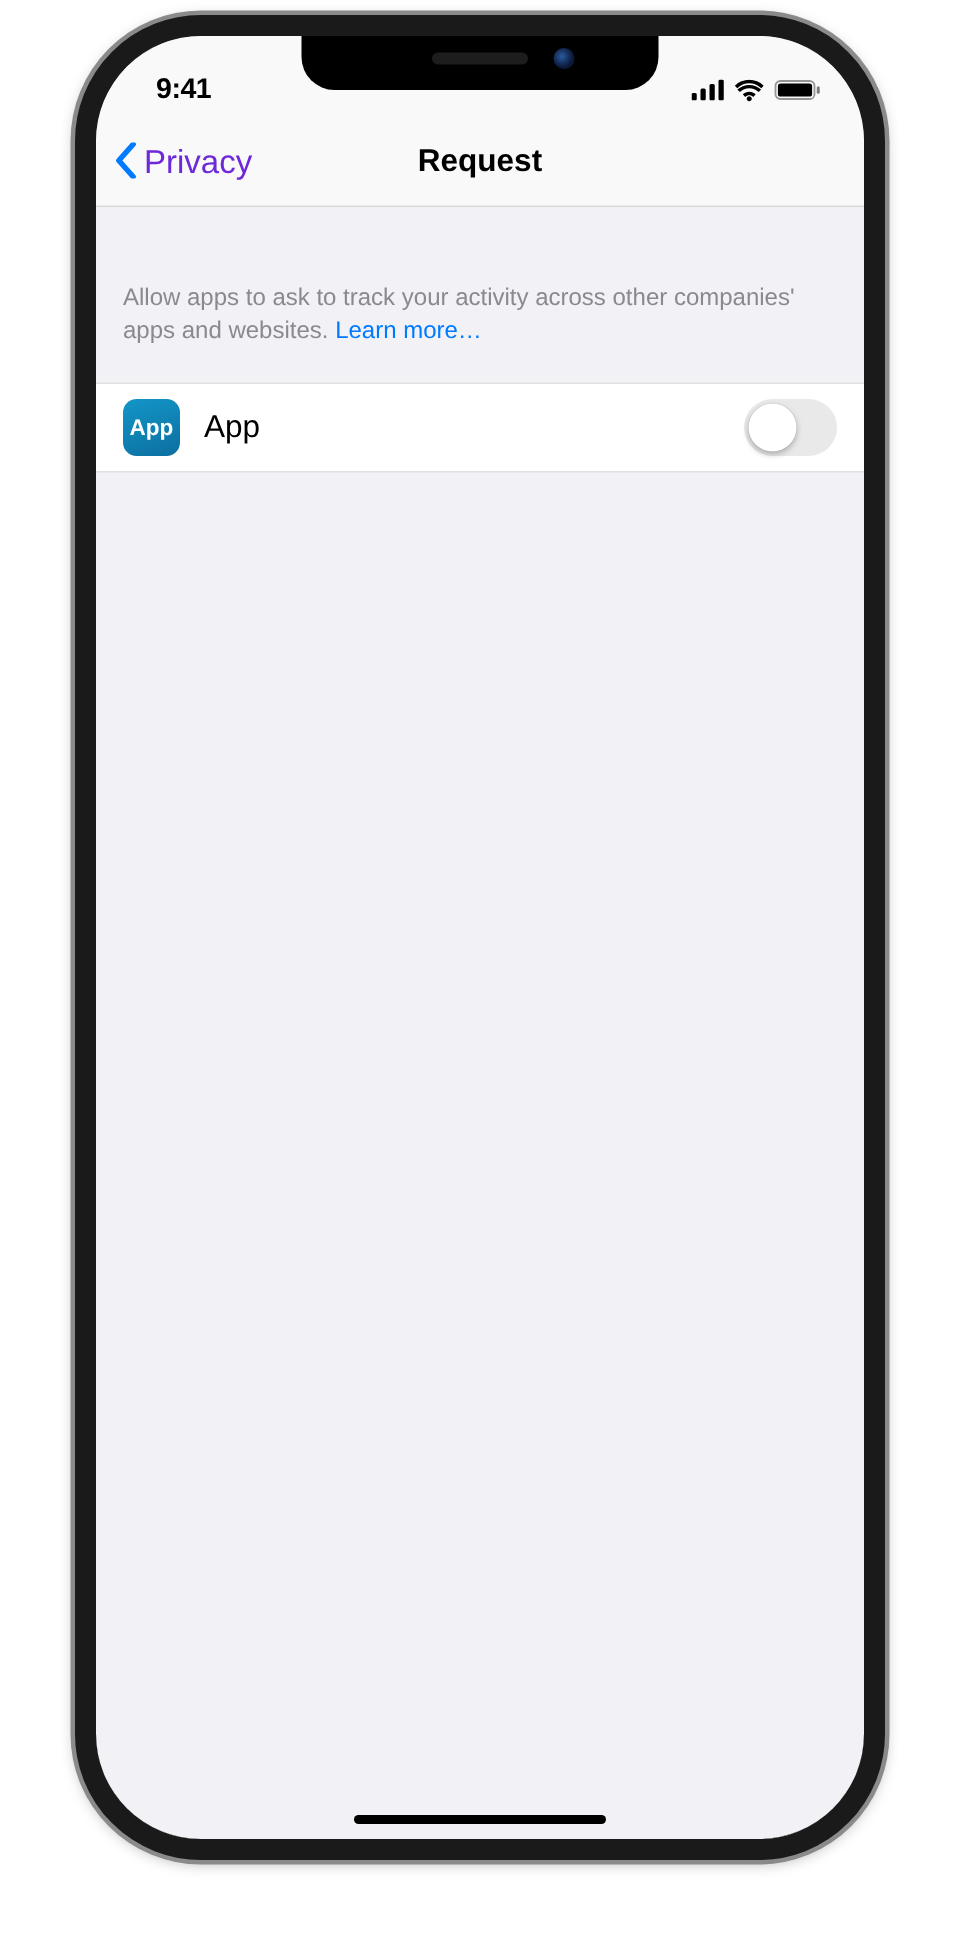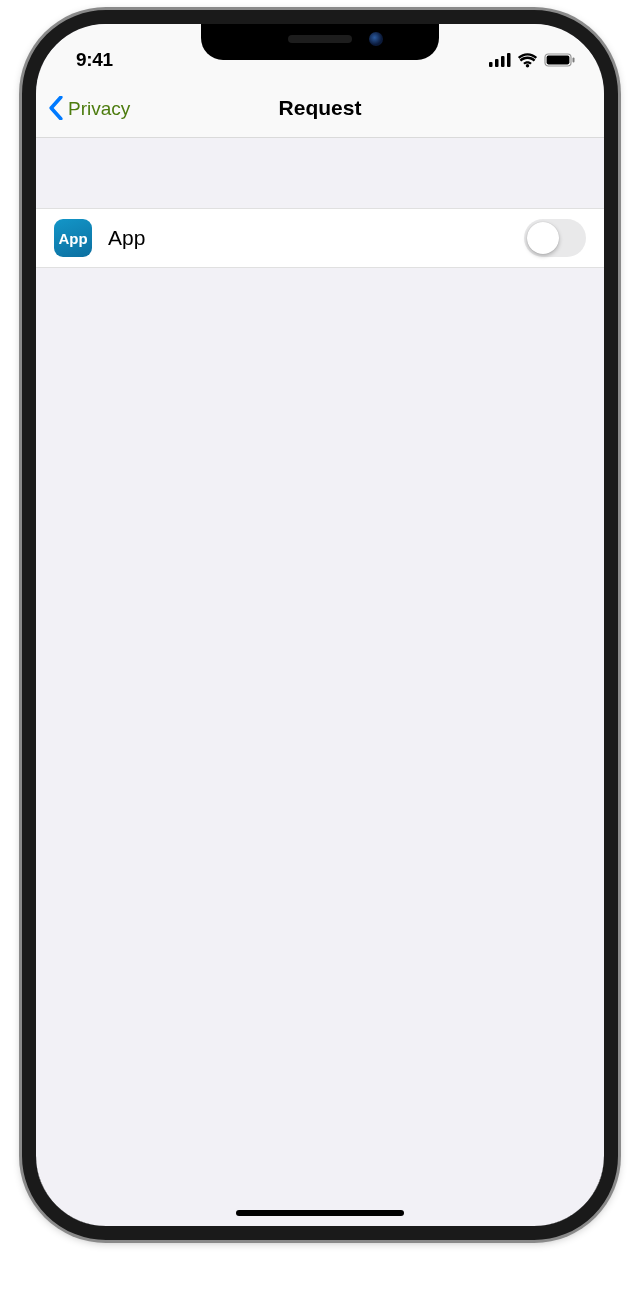--- a/index.html
+++ b/index.html
@@ -13,21 +13,21 @@
       background: #fff;
       width: 640px;
       height: 1304px;
       display: flex;
       justify-content: center;
       align-items: flex-start;
       padding-top: 10px;
     }
     
     .phone {
-      width: 596px;
+      width: 540px;
       height: 1230px;
       background: #f2f1f6;
       border-radius: 84px;
       border: 14px solid #1a1a1a;
       box-shadow: 0 0 0 3px #8a8a8a, 0 2px 10px rgba(0,0,0,0.3), inset 0 0 0 3px #2a2a2a;
       position: relative;
       overflow: hidden;
       padding-left: 16px;
     }
     .screen {
@@ -98,24 +98,24 @@
       height: 60px;
       background: #f9f9f9;
       border-bottom: 1px solid rgba(0,0,0,0.12);
       display: flex;
       align-items: center;
       position: relative;
       padding: 0 10px;
     }
     .nav-back {
       display: flex;
-      align-items: flex-end;
+      align-items: flex-start;
       gap: 4px;
-      color: #4d7c0f;
-      font-size: 19px;
+      color: #6d28d9;
+      font-size: 22px;
       cursor: pointer;
       position: absolute;
       left: 12px;
     }
     .nav-back svg {
       width: 16px;
       height: 24px;
     }
     .nav-title {
       flex: 1;
@@ -153,21 +153,20 @@
       color: #007aff;
     }
     .app-row {
       background: #fff;
       border-top: 1px solid rgba(0,0,0,0.12);
       border-bottom: 1px solid rgba(0,0,0,0.12);
       padding: 10px 18px;
       display: flex;
       align-items: center;
       gap: 16px;
-      margin-top: 30px;
     }
     .app-icon {
       width: 38px;
       height: 38px;
       border-radius: 9px;
       background: linear-gradient(160deg, #1396c8 0%, #0c6fa0 100%);
       display: flex;
       align-items: center;
       justify-content: center;
       color: #fff;
@@ -273,20 +272,23 @@
       <div class="nav-back">
         <svg viewBox="0 0 12 20">
           <polyline points="10,1 2,10 10,19" fill="none" stroke="#007aff" stroke-width="3" stroke-linecap="round" stroke-linejoin="round"></polyline>
         </svg>
         <span>Privacy</span>
       </div>
       <div class="nav-title">Request</div>
     </div>
 
     <div class="content">
+      <div class="footer-text">
+        <span>Allow apps to ask to track your activity across other companies' apps and websites. </span><span class="link">Learn more…</span>
+      </div>
 
       <div class="app-row">
         <div class="app-icon">App</div>
         <div class="app-label">App</div>
         <div class="switch off">
           <div class="knob"></div>
         </div>
       </div>
     </div>
 

